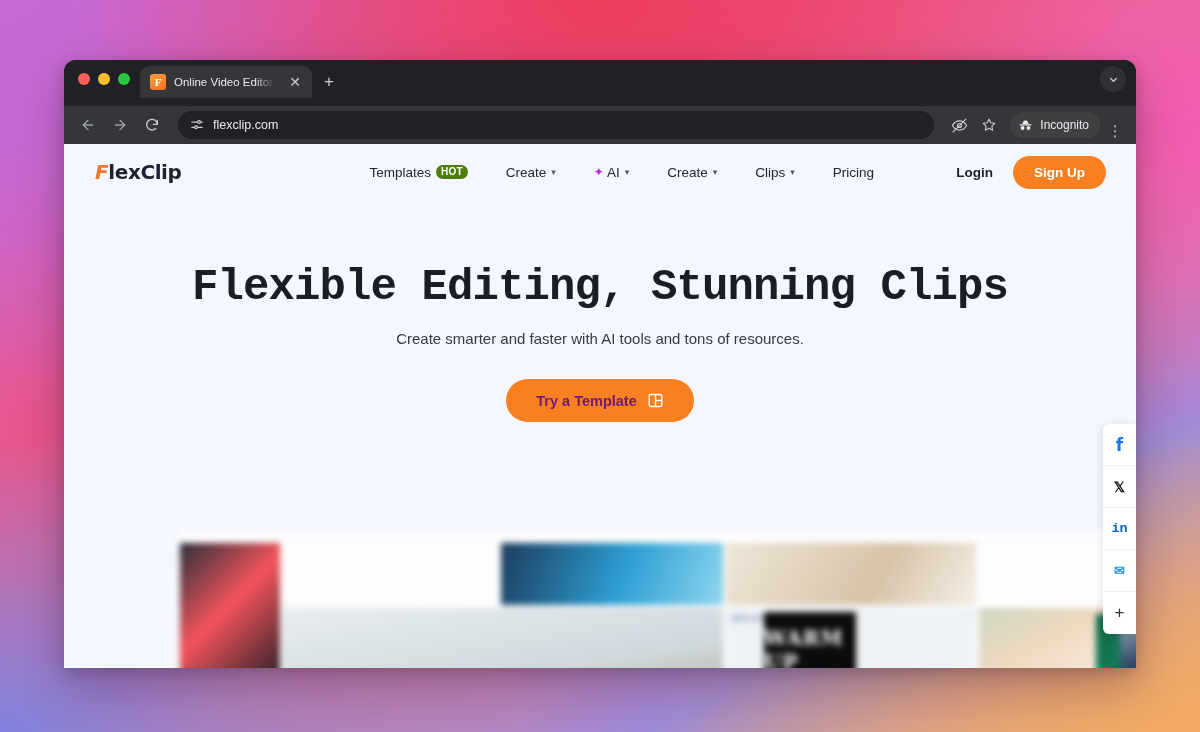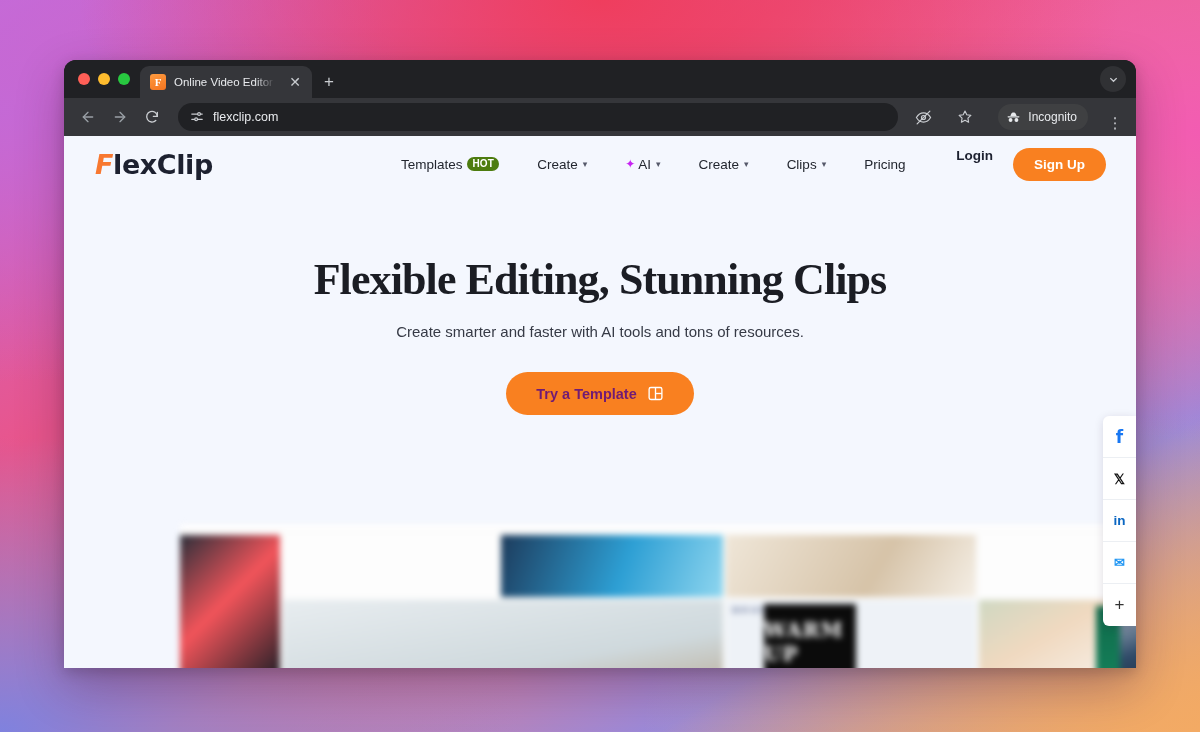--- a/index.html
+++ b/index.html
@@ -63,73 +63,73 @@
   .newtab { color: #c9ccd0; font-size: 17px; padding: 0 12px; height: 32px; display: flex; align-items: center; }
   .tabstrip-right { margin-left: auto; display: flex; align-items: center; height: 38px; padding-right: 10px; }
   .chev-btn {
     width: 26px; height: 26px; border-radius: 50%; background: #303134;
     display: flex; align-items: center; justify-content: center;
   }
 
   
   .toolbar {
     height: 38px; background: #35363a;
-    display: flex; align-items: center; padding: 0 10px; gap: 4px;
+    display: flex; align-items: center; padding: 0 10px; gap: 4px; margin-top: 8px;
   }
   .navbtn { width: 28px; height: 28px; display: flex; align-items: center; justify-content: center; color: #9aa0a6; }
   .omnibox {
     flex: 1 1 auto; height: 28px; margin-left: 8px; margin-right: 8px;
     background: #202124; border-radius: 14px;
     display: flex; align-items: center; gap: 9px; padding: 0 12px;
   }
   .omnibox .url { color: #e8eaed; font-size: 12.5px; }
-  .tb-right { display: flex; align-items: flex-end; gap: 16px; }
+  .tb-right { display: flex; align-items: flex-end; gap: 4px; }
   .tb-icon { width: 26px; height: 26px; display: flex; align-items: center; justify-content: center; color: #c9ccd0; }
   .incognito-pill {
     display: flex; align-items: center; gap: 7px; height: 26px;
     background: #3f4042; border-radius: 13px; padding: 0 11px 0 8px;
     color: #e8eaed; font-size: 12px; margin-left: 4px;
   }
   .kebab { color: #c9ccd0; font-size: 15px; width: 22px; text-align: center; letter-spacing: 0; line-height: 1; }
 
   
   .page {
     height: 532px; background: #f4f7fe; position: relative; overflow: hidden;
   }
 
   
   .sitenav {
     height: 56px; display: flex; align-items: center; padding: 0 30px 0 31px;
   }
-  .logo { font-size: 27px; font-weight: 700; letter-spacing: -0.4px; color: #1d2130;
+  .logo { font-size: 20px; font-weight: 700; letter-spacing: -0.4px; color: #1d2130;
           font-family: "DejaVu Sans", sans-serif; }
   .logo .f { color: #f87830; font-style: italic; }
   .navlinks { display: flex; align-items: center; gap: 38px; margin-left: 188px; }
   .navlink {
     display: flex; align-items: center; gap: 5px;
     font-size: 13.5px; color: #22262f; font-weight: 500; white-space: nowrap;
   }
   .hot {
     background: #4d7c0f; color: #fff; font-size: 10px; font-weight: 700;
     border-radius: 8px; padding: 2px 5px; letter-spacing: 0.2px; line-height: 1;
   }
   .caret { font-size: 9px; color: #55596a; }
   .spark { color: #c724f2; font-size: 12px; line-height: 1; margin-right: -2px; }
-  .nav-right { margin-left: auto; display: flex; align-items: flex-start; gap: 20px; }
+  .nav-right { margin-left: auto; display: flex; align-items: center; gap: 20px; }
   .login { font-size: 13.5px; font-weight: 600; color: #1d2130; }
   .signup {
     background: #f98020; color: #fff; font-size: 13.5px; font-weight: 600;
     border-radius: 18px; padding: 9px 21px; border: none;
   }
 
   
   .hero { text-align: center; padding-top: 62px; }
   .hero h1 {
     font-size: 44px; font-weight: 700; color: #1b1d24; letter-spacing: -0.9px;
-    font-family: Liberation Serif, serif;
+    font-family: Liberation Mono, monospace;
   }
   .hero p { margin-top: 18px; font-size: 15px; color: #363a46; }
   .cta { margin-top: 32px; display: flex; justify-content: center; gap: 18px; }
   .btn-outline {
     display: flex; align-items: center; gap: 9px;
     border: 1.5px solid #1b1d24; border-radius: 24px;
     padding: 13px 34px; font-size: 14.5px; font-weight: 700; color: #1b1d24;
     background: transparent;
   }
   .btn-solid {
@@ -172,21 +172,21 @@
     box-shadow: 0 2px 10px rgba(40,20,60,0.14);
     display: flex; flex-direction: column; overflow: hidden; z-index: 5;
   }
   .soc {
     height: 42px; display: flex; align-items: center; justify-content: center;
     border-bottom: 1px solid #eceff3; font-size: 15px; font-weight: 700;
   }
   .soc:last-child { border-bottom: none; }
   .soc.fb { color: #1877f2; font-family: "DejaVu Sans", sans-serif; font-size: 17px; }
   .soc.x  { color: #111; font-size: 14px; font-weight: 700; }
-  .soc.li { color: #0a66c2; font-size: 13.5px; font-weight: 800; }
+  .soc.li { color: #0a66c2; font-size: 13.5px; font-weight: 800; font-family: Liberation Mono, monospace; }
   .soc.mail { color: #2196f3; font-size: 13px; }
   .soc.plus { color: #333; font-size: 17px; font-weight: 400; }
   svg { display: block; }
 </style>
 </head>
 <body>
 
 <div class="browser">
 
   <div class="tabstrip">

